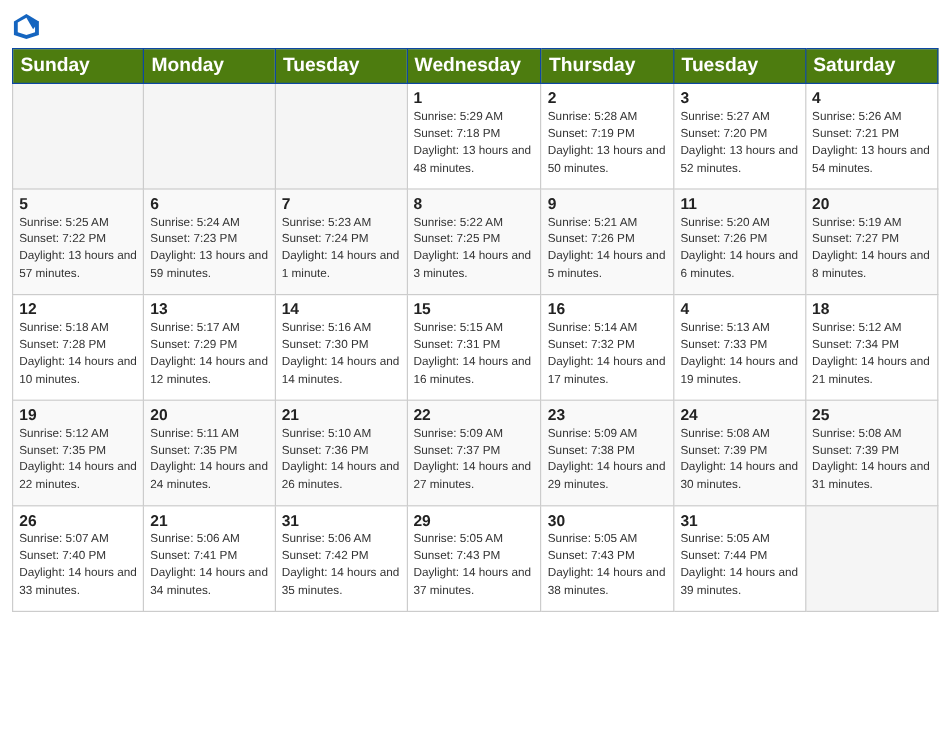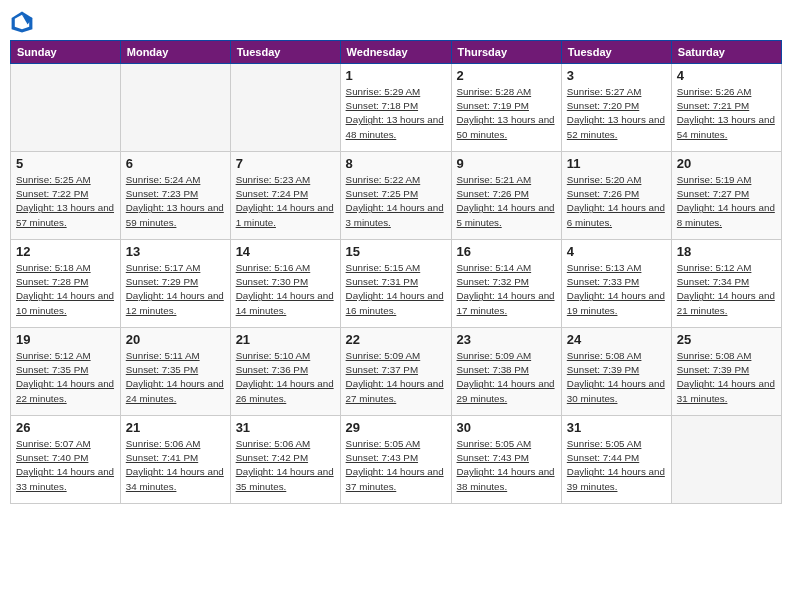--- a/index.html
+++ b/index.html
@@ -44,25 +44,25 @@
       color: #333;
       margin-bottom: 6px;
       font-weight: normal;
     }
     .calendar {
       width: 100%;
       border-collapse: collapse;
       font-size: 10.5px;
     }
     .calendar th {
-      background-color: #701a75;
+      background-color: #4d7c0f;
       color: #fff;
       text-align: left;
       padding: 5px 6px;
-      font-size: 11px;
+      font-size: 16px;
       font-weight: bold;
       border: 1px solid #0d47a1;
     }
     .calendar td {
       vertical-align: top;
       border: 1px solid #ccc;
       padding: 4px 5px;
       min-height: 80px;
       height: 88px;
       width: 113px;
@@ -76,21 +76,20 @@
       font-size: 13px;
       font-weight: bold;
       color: #222;
       display: block;
       margin-bottom: 2px;
     }
     .day-info {
       font-size: 9.8px;
       line-height: 1.45;
       color: #333;
-      text-decoration: underline;
     }
     .empty-cell {
       background: #f5f5f5 !important;
     }
     .calendar tr:nth-child(odd) td.empty-cell {
       background: #f5f5f5 !important;
     }
   </style>
 </head>
 <body>

